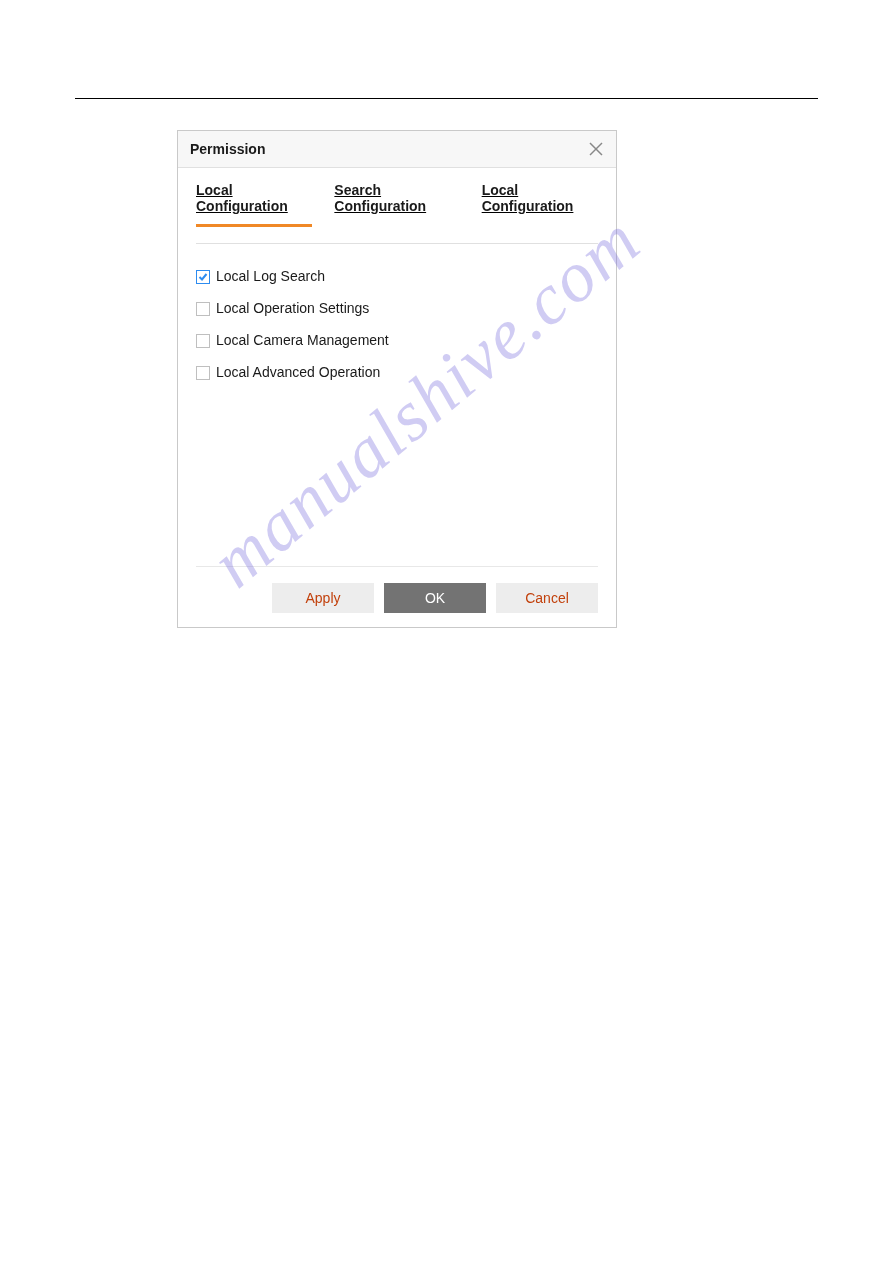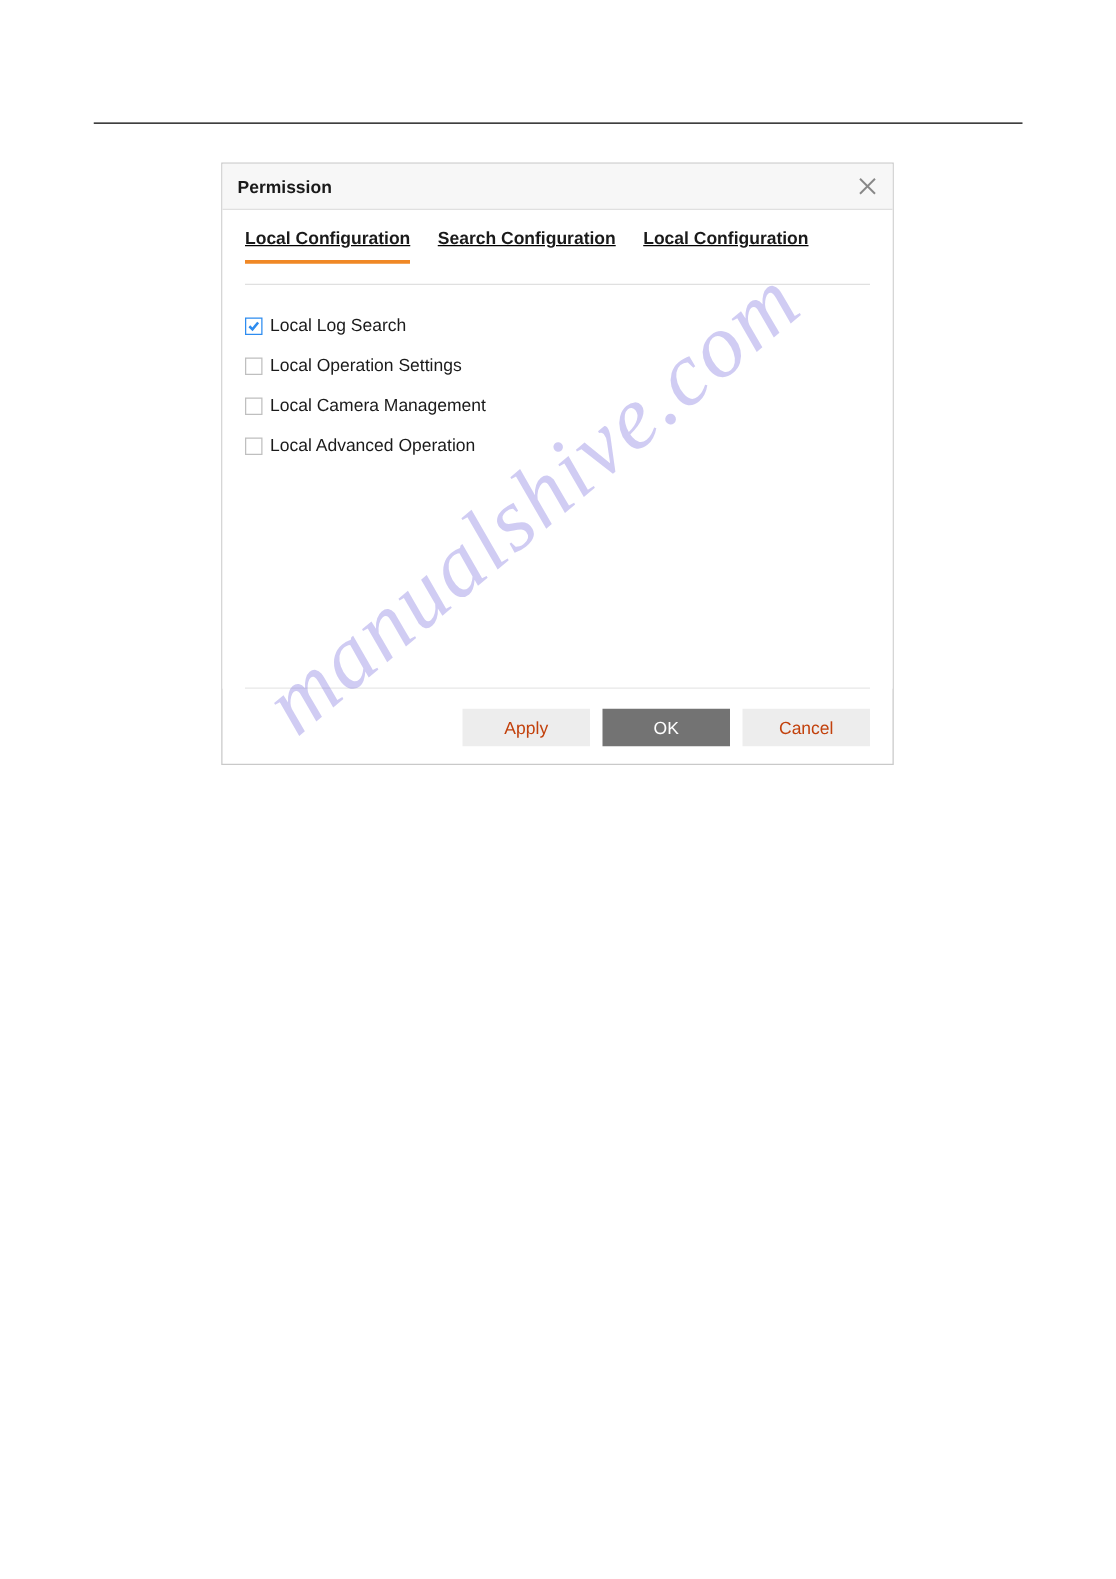--- a/index.html
+++ b/index.html
@@ -19,21 +19,21 @@
       top: 98px;
       left: 75px;
       right: 75px;
       height: 1px;
       background: #000;
     }
     .dialog {
       position: absolute;
       top: 130px;
       left: 177px;
-      width: 538px;
+      width: 440px;
       border: 1px solid #c9c9c9;
       background: #ffffff;
     }
     .dialog-titlebar {
       height: 37px;
       background: #f7f7f7;
       border-bottom: 1px solid #e0e0e0;
       display: flex;
       align-items: center;
       justify-content: space-between;

